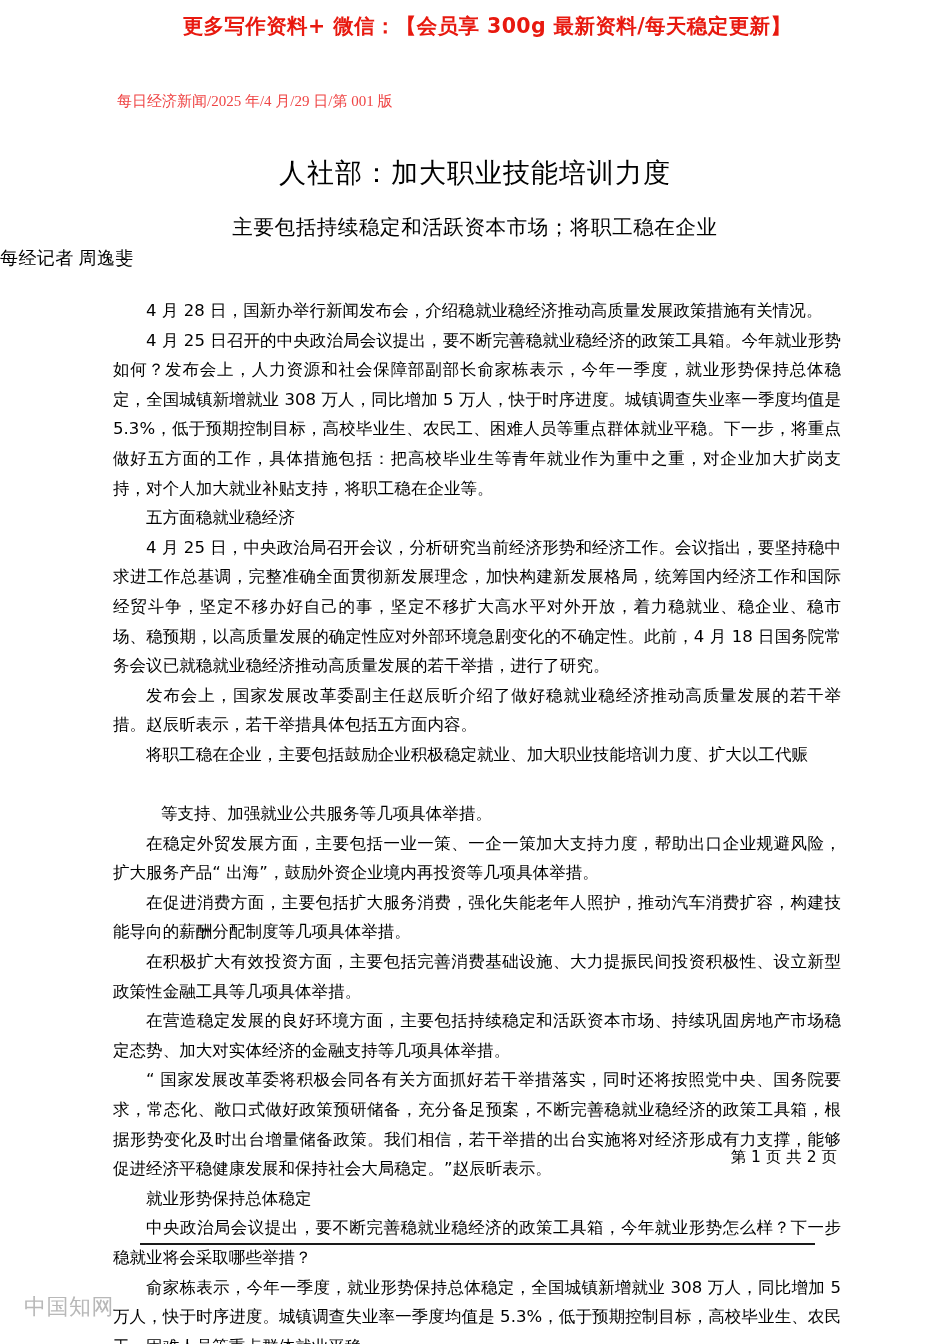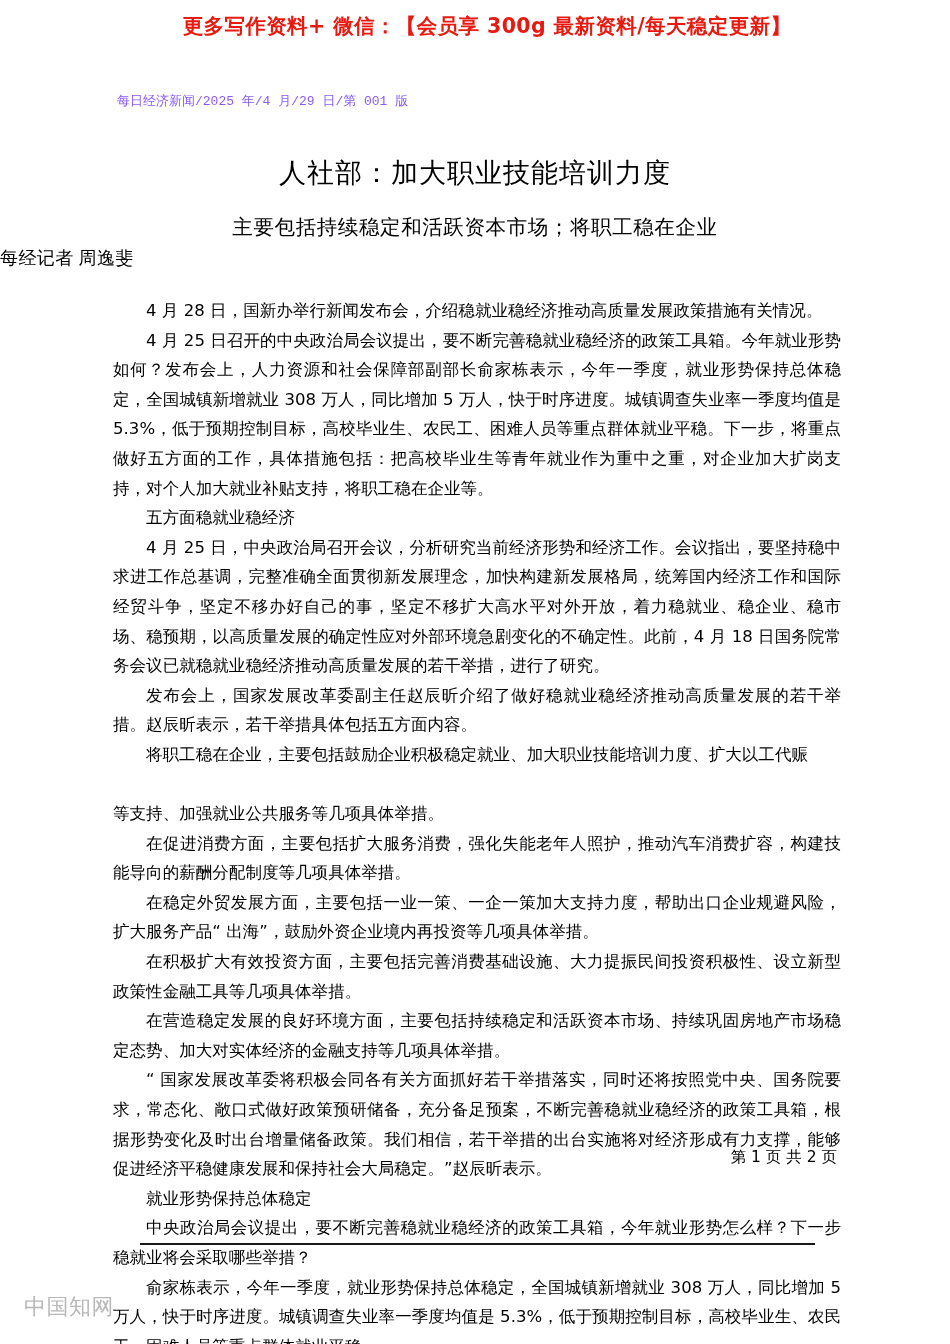--- a/index.html
+++ b/index.html
@@ -37,23 +37,23 @@
     letter-spacing: 0.4px;
     white-space: nowrap;
     padding-left: 12px;
   }
 
   
   .source-line {
     position: absolute;
     left: 117px;
     top: 92px;
-    font-family: Liberation Mono, monospace;
-    font-size: 13px;
-    color: #8b5cf6;
+    font-family: Liberation Serif, serif;
+    font-size: 15px;
+    color: #ef4444;
     white-space: nowrap;
   }
 
   
   .doc-title {
     position: absolute;
     left: 0;
     top: 137px;
     width: 950px;
     text-align: center;
@@ -106,20 +106,21 @@
     text-align: justify;
     text-justify: inter-ideograph;
   }
   
   .body-text p.cont {
     text-indent: 0;
   }
   
   .body-text p.gap-before {
     margin-top: 29.6px;
+    margin-left: 48px;
   }
 
   
   .page-indicator {
     position: absolute;
     right: 113px;
     top: 1147px;
     font-family: "DejaVu Sans", "Liberation Sans", sans-serif;
     font-size: 15.5px;
     white-space: nowrap;
@@ -172,22 +173,22 @@
   <div class="doc-byline">每经记者  周逸斐</div>
 
   <div class="body-text" id="body-text">
       <p>4 月 28 日，国新办举行新闻发布会，介绍稳就业稳经济推动高质量发展政策措施有关情况。</p>
       <p>4 月 25 日召开的中央政治局会议提出，要不断完善稳就业稳经济的政策工具箱。今年就业形势如何？发布会上，人力资源和社会保障部副部长俞家栋表示，今年一季度，就业形势保持总体稳定，全国城镇新增就业 308 万人，同比增加 5 万人，快于时序进度。城镇调查失业率一季度均值是 5.3%，低于预期控制目标，高校毕业生、农民工、困难人员等重点群体就业平稳。下一步，将重点做好五方面的工作，具体措施包括：把高校毕业生等青年就业作为重中之重，对企业加大扩岗支持，对个人加大就业补贴支持，将职工稳在企业等。</p>
       <p>五方面稳就业稳经济</p>
       <p>4 月 25 日，中央政治局召开会议，分析研究当前经济形势和经济工作。会议指出，要坚持稳中求进工作总基调，完整准确全面贯彻新发展理念，加快构建新发展格局，统筹国内经济工作和国际经贸斗争，坚定不移办好自己的事，坚定不移扩大高水平对外开放，着力稳就业、稳企业、稳市场、稳预期，以高质量发展的确定性应对外部环境急剧变化的不确定性。此前，4 月 18 日国务院常务会议已就稳就业稳经济推动高质量发展的若干举措，进行了研究。</p>
       <p>发布会上，国家发展改革委副主任赵辰昕介绍了做好稳就业稳经济推动高质量发展的若干举措。赵辰昕表示，若干举措具体包括五方面内容。</p>
       <p>将职工稳在企业，主要包括鼓励企业积极稳定就业、加大职业技能培训力度、扩大以工代赈</p>
       <p class="cont gap-before">等支持、加强就业公共服务等几项具体举措。</p>
+      <p>在稳定外贸发展方面，主要包括一业一策、一企一策加大支持力度，帮助出口企业规避风险，扩大服务产品“ 出海”，鼓励外资企业境内再投资等几项具体举措。</p>
       <p>在促进消费方面，主要包括扩大服务消费，强化失能老年人照护，推动汽车消费扩容，构建技能导向的薪酬分配制度等几项具体举措。</p>
-      <p>在稳定外贸发展方面，主要包括一业一策、一企一策加大支持力度，帮助出口企业规避风险，扩大服务产品“ 出海”，鼓励外资企业境内再投资等几项具体举措。</p>
       <p>在积极扩大有效投资方面，主要包括完善消费基础设施、大力提振民间投资积极性、设立新型政策性金融工具等几项具体举措。</p>
       <p>在营造稳定发展的良好环境方面，主要包括持续稳定和活跃资本市场、持续巩固房地产市场稳定态势、加大对实体经济的金融支持等几项具体举措。</p>
       <p>“ 国家发展改革委将积极会同各有关方面抓好若干举措落实，同时还将按照党中央、国务院要求，常态化、敞口式做好政策预研储备，充分备足预案，不断完善稳就业稳经济的政策工具箱，根据形势变化及时出台增量储备政策。我们相信，若干举措的出台实施将对经济形成有力支撑，能够促进经济平稳健康发展和保持社会大局稳定。”赵辰昕表示。</p>
       <p>就业形势保持总体稳定</p>
       <p>中央政治局会议提出，要不断完善稳就业稳经济的政策工具箱，今年就业形势怎么样？下一步稳就业将会采取哪些举措？</p>
       <p>俞家栋表示，今年一季度，就业形势保持总体稳定，全国城镇新增就业 308 万人，同比增加 5 万人，快于时序进度。城镇调查失业率一季度均值是 5.3%，低于预期控制目标，高校毕业生、农民工、困难人员等重点群体就业平稳。</p>
     </div>
 
   <div class="page-indicator">第 1 页 共 2 页</div>
 

